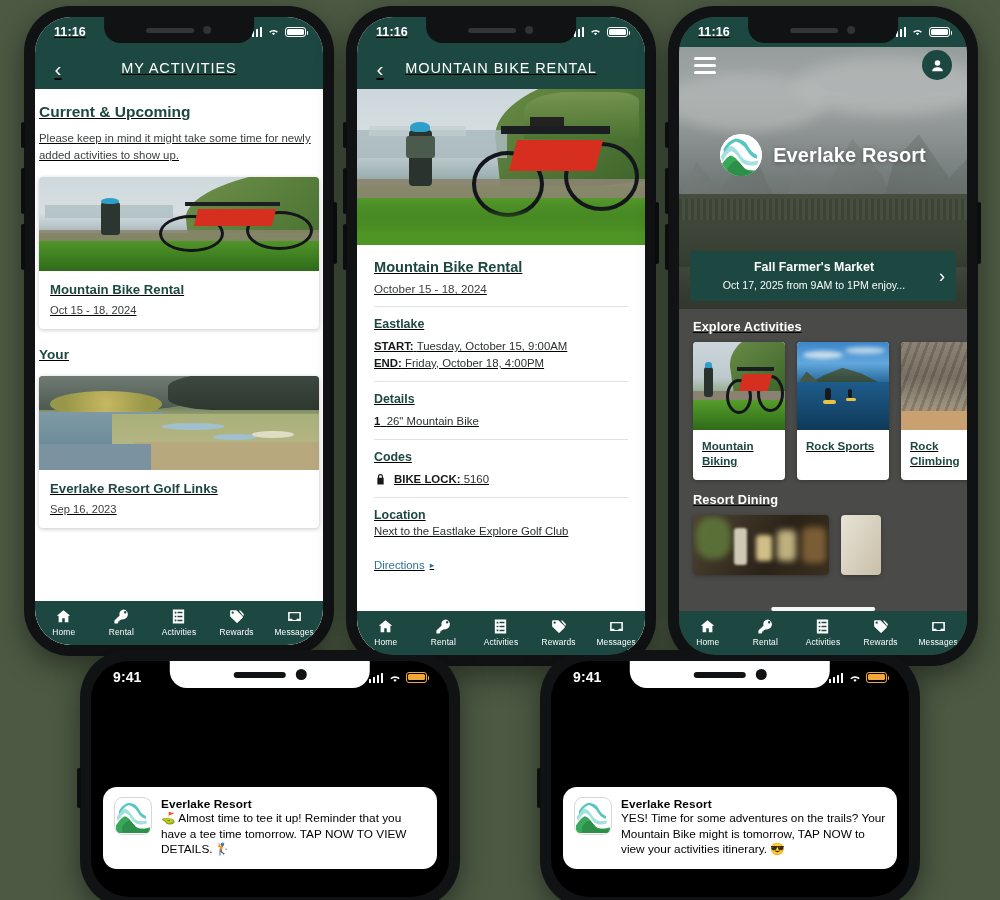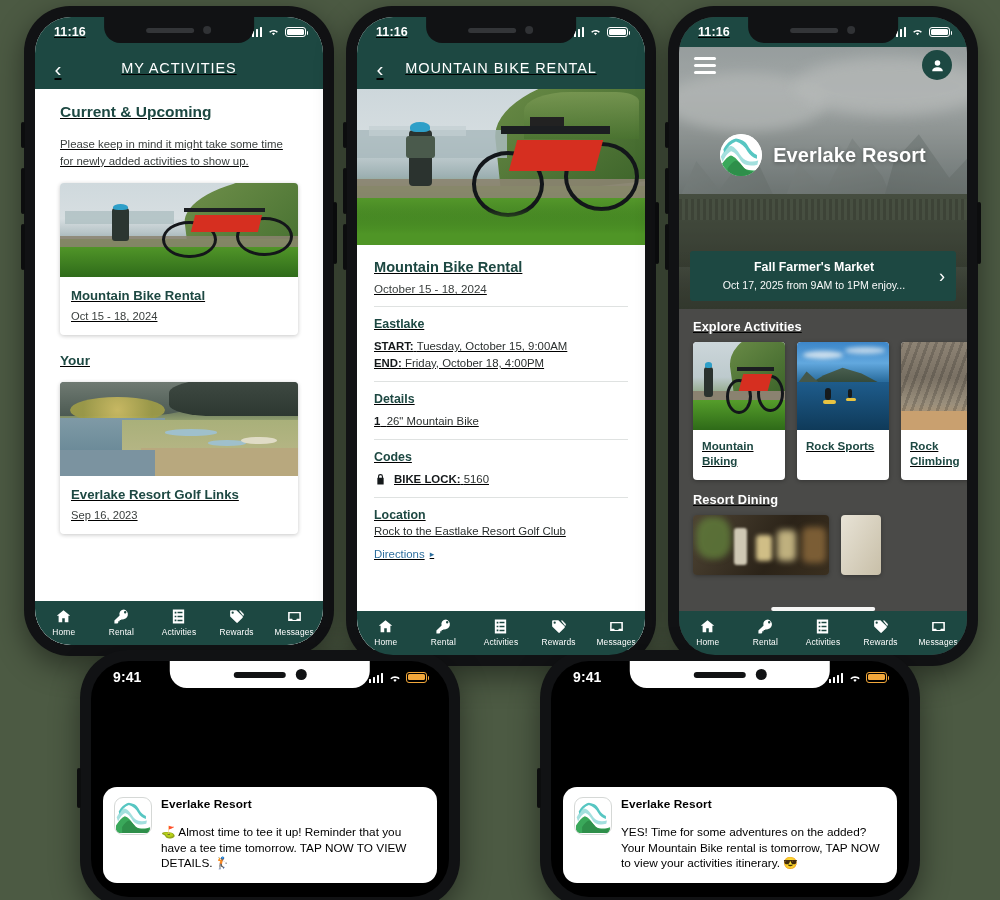--- a/index.html
+++ b/index.html
@@ -88,44 +88,44 @@
   }
   .tab { flex:1; display:flex; flex-direction: column; align-items: center; gap:2px; color:#fff; cursor: pointer;}
   .tab svg { display:block; }
   .tab .lbl { font-size: 8.4px; letter-spacing: .15px; }
   .homebar {
     position:absolute; bottom: 3px; left:50%; transform:translateX(-50%);
     width: 36%; height: 4px; background: #fff; border-radius: 3px; z-index: 28; opacity:.95;
   }
 
   
-  .p1body { background:#fff; height: calc(100% - 72px); overflow: hidden; padding: 14px 25px 0; }
+  .p1body { background:#fff; height: calc(100% - 72px); overflow: hidden; padding: 14px 4px 0; }
   .sec-h { color:#1d4842; font-size: 15.5px; font-weight: 700; }
-  .sec-p { color:#3a3f3e; font-size: 11.4px; line-height: 1.45; margin-top: 15px; }
+  .sec-p { color:#3a3f3e; font-size: 11.4px; line-height: 1.45; margin-top: 9px; }
   .card {
     background:#fff; border-radius: 4px; margin-top: 14px;
     box-shadow: 0 1px 4px rgba(0,0,0,.22);
     overflow: hidden;
   }
   .card .ph { height: 94px; }
   .card .meta { padding: 11px 11px 13px; }
   .card .nm { color:#1d4842; font-size: 13.2px; font-weight: 700; }
   .card .dt { color:#3a3f3e; font-size: 11.2px; margin-top: 7px; }
   .sub-h { color:#1d4842; font-size: 13.6px; font-weight: 700; margin-top: 18px; }
 
   
   .p2hero { height: 156px; }
   .p2body { padding: 0 17px; background:#fff; height: calc(100% - 72px - 156px); }
   .d-title { color:#1d4842; font-size: 14.6px; font-weight: 700; padding-top: 14px; }
   .d-sub { color:#3a3f3e; font-size: 11.6px; padding-top: 7px; padding-bottom: 11px; }
   .d-row { border-top: 1px solid #dfe2e1; padding: 10px 0 9px; }
   .d-lbl { color:#1d4842; font-size: 12.4px; font-weight: 700; }
   .d-val { color:#2c3130; font-size: 11.4px; margin-top: 7px; line-height: 1.48; }
   .d-val b { color:#14181a; }
-  .d-link { color:#2e6f9e; font-size: 11.4px; margin-top: 9px; display:flex; align-items:center; gap:5px;}
+  .d-link { color:#2e6f9e; font-size: 11.4px; margin-top: 20px; display:flex; align-items:center; gap:5px;}
   .lockrow { display:flex; align-items:center; gap:7px; margin-top: 7px; }
 
   
   .p3 .screen { background:#4a4a48; }
   .p3hero {
     height: 262px; position: relative; overflow:hidden;
   }
   .p3hero .hero-top {
     position:absolute; left:0; right:0; top:0; height: 36px;
     display:flex; align-items:center; justify-content: space-between;
@@ -175,21 +175,21 @@
   .notch-w .cam { width:11px;height:11px;background:#111214;border-radius:50%;}
   .notif {
     position:absolute; left: 12px; right: 12px;
     background:#fff; border-radius: 14px; padding: 10px 11px 11px;
     display:flex; gap: 9px;
   }
   .notif .ic { flex:0 0 38px; width:38px;height:38px;border-radius:9px;background:#fff;
       border:1px solid #d5d8d6; display:flex;align-items:center;justify-content:center; overflow:hidden;}
   .notif .bd { flex:1 1 auto; min-width:0; }
   .notif .app { font-size: 11.8px; font-weight:700; color:#000; letter-spacing:.1px; }
-  .notif .msg { font-size: 11.8px; color:#000; line-height: 1.33; margin-top: 14px; }
+  .notif .msg { font-size: 11.8px; color:#000; line-height: 1.33; margin-top: 0; }
 
   
   .art { position:relative; width:100%; height:100%; overflow:hidden; }
   .art > * { position:absolute; }
 </style>
 </head>
 <body>
 
 <svg width="0" height="0" style="position:absolute" aria-hidden="true">
   <defs>
@@ -445,21 +445,21 @@
             </svg>
           <div class="d-val" style="margin-top:0">
             <b>BIKE LOCK:</b>
             <span>5160</span>
           </div>
         </div>
       </div>
 
       <div class="d-row">
         <div class="d-lbl">Location</div>
-        <div class="d-val" style="margin-top:1px">Rock to the Eastlake Resort Golf Club</div>
+        <div class="d-val" style="margin-top:1px">Next to the Eastlake Explore Golf Club</div>
         <div class="d-link">
           <span>Directions</span>
           <span style="font-size:9px">▸</span>
         </div>
       </div>
     </div>
 
     <div class="tabbar">
       <div class="tab">
         <svg width="17" height="17">
@@ -749,17 +749,17 @@
     </div>
 
     <div class="notif" style="top:126px;">
       <div class="ic">
         <svg width="34" height="34" viewBox="0 0 100 100">
             <use href="#i-logo"></use>
           </svg>
       </div>
       <div class="bd">
         <div class="app">Everlake Resort</div>
-        <div class="msg">YES! Time for some adventures on the added? Your Mountain Bike rental is tomorrow, TAP NOW to view your activities itinerary. 😎</div>
+        <div class="msg">YES! Time for some adventures on the trails? Your Mountain Bike might is tomorrow, TAP NOW to view your activities itinerary. 😎</div>
       </div>
     </div>
   </div>
 </div>
 
 </body></html>

